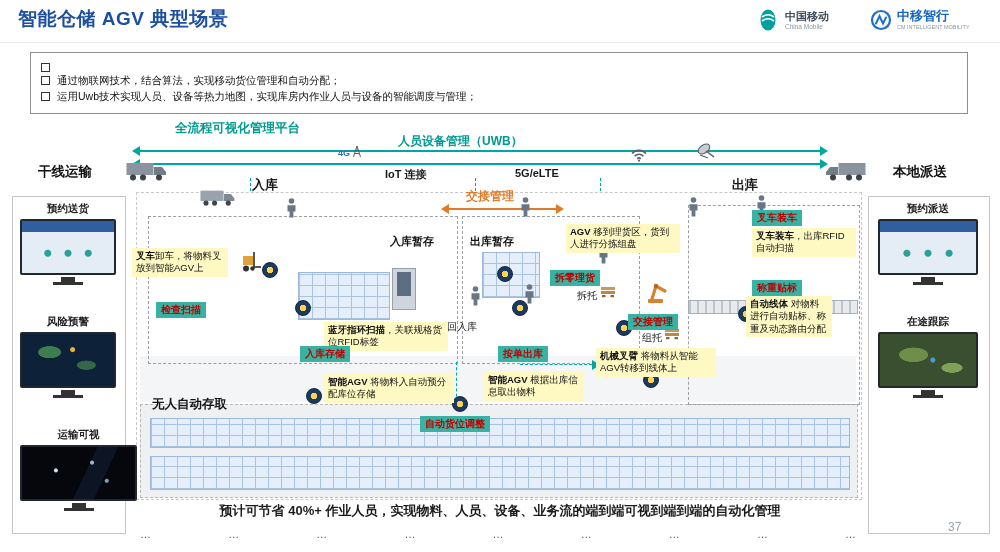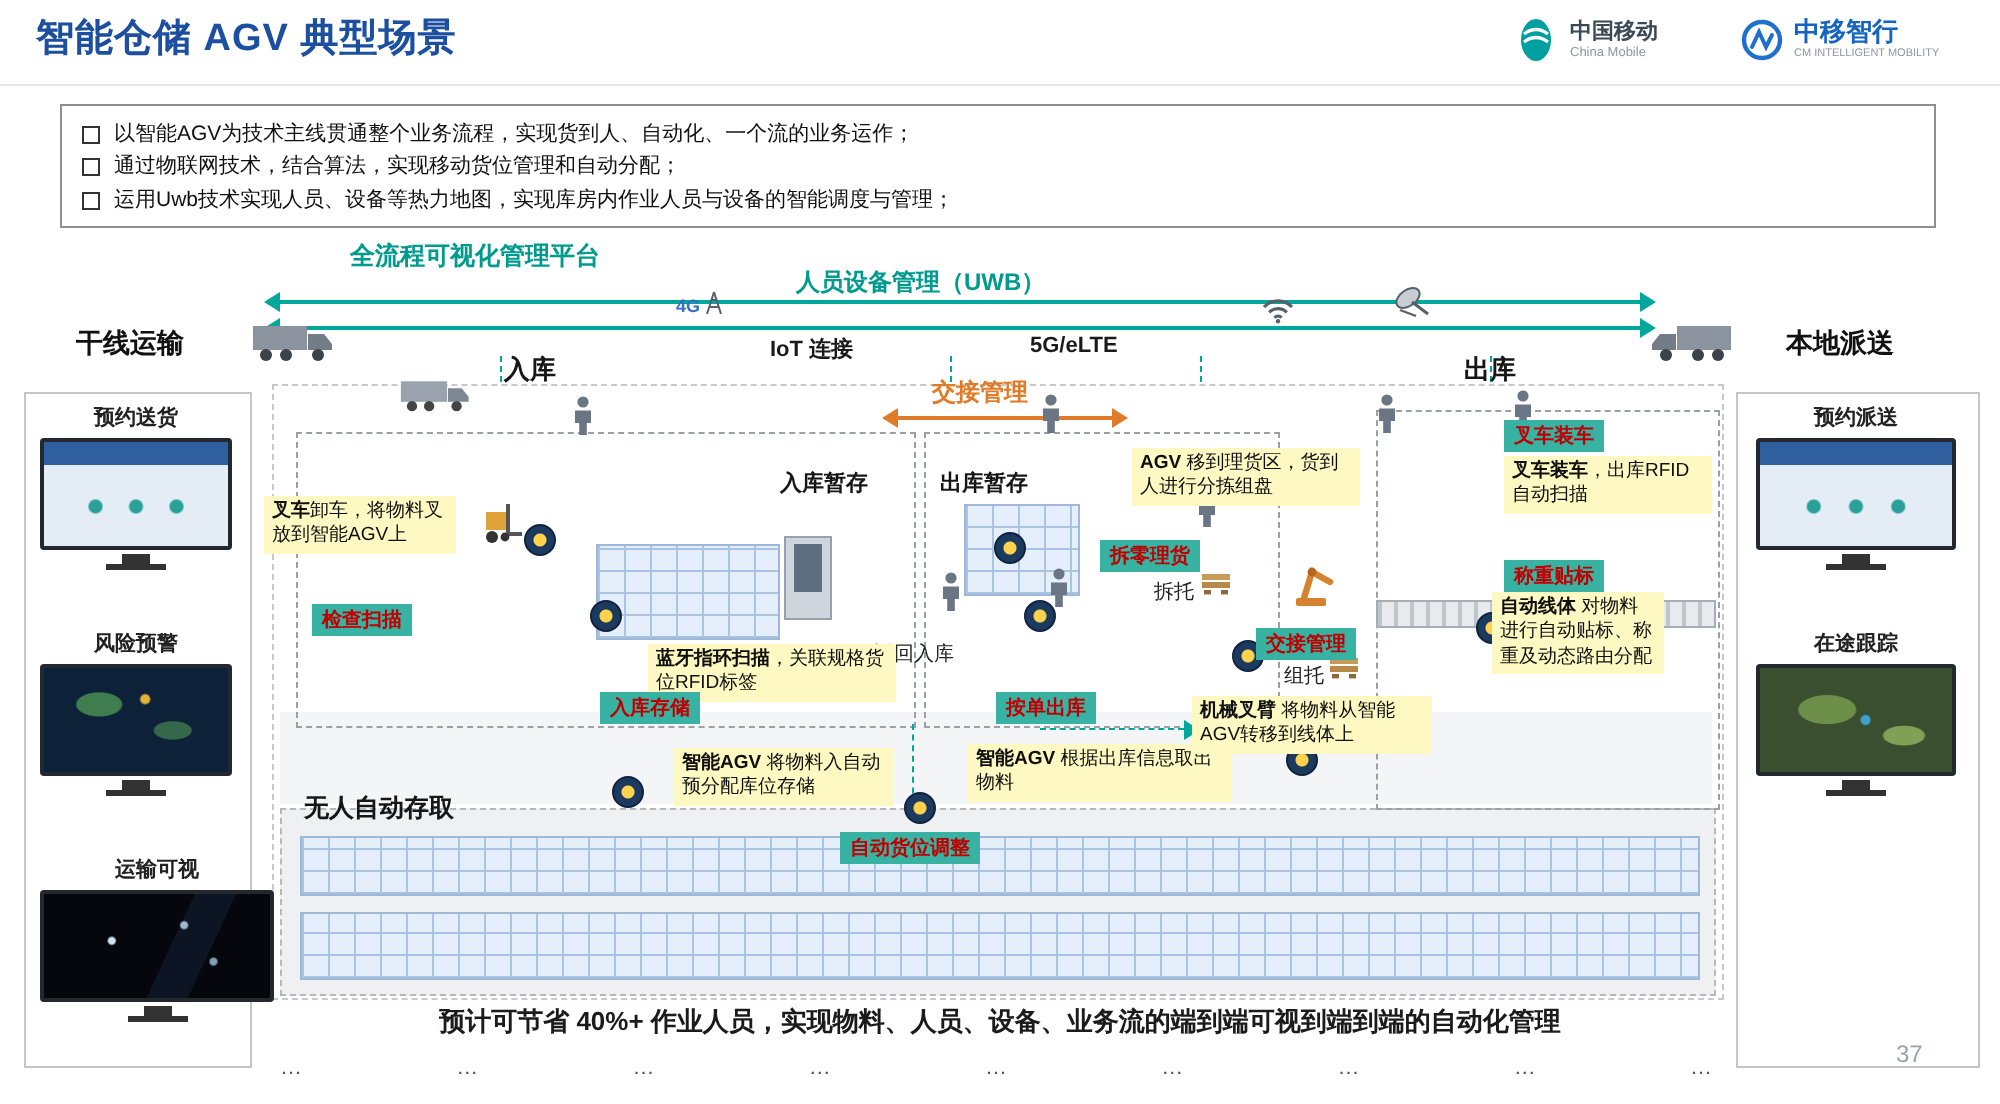--- a/index.html
+++ b/index.html
@@ -109,21 +109,20 @@
     </span>
     <span class="lt">
       <span class="cmim-name">中移智行</span>
       <span class="cmim-sub">CM INTELLIGENT MOBILITY</span>
     </span>
   </div>
 
   <div class="a intro-box" style="left:30px;top:52px;width:938px;height:62px;">
     <div class="bullet-row">
       <span class="bullet-sq"></span>
-      <span>以智能AGV为技术主线贯通整个业务流程，实现货到人、自动化、一个流的业务运作；</span>
     </div>
     <div class="bullet-row">
       <span class="bullet-sq"></span>
       <span>通过物联网技术，结合算法，实现移动货位管理和自动分配；</span>
     </div>
     <div class="bullet-row">
       <span class="bullet-sq"></span>
       <span>运用Uwb技术实现人员、设备等热力地图，实现库房内作业人员与设备的智能调度与管理；</span>
     </div>
   </div>
@@ -342,26 +341,26 @@
   <div class="a tri r" style="left:592px;top:360px;z-index:4;"></div>
 
   <div class="callout" style="left:132px;top:248px;width:96px;">
     <span class="b">叉车</span><span>卸车，将物料叉放到智能AGV上</span>
   </div>
   <div class="rlab" style="left:156px;top:302px;">检查扫描</div>
   <div class="callout" style="left:324px;top:322px;width:124px;">
     <span class="b">蓝牙指环扫描</span><span>，关联规格货位RFID标签</span>
   </div>
   <div class="rlab" style="left:300px;top:346px;">入库存储</div>
-  <div class="callout" style="left:337px;top:374px;width:110px;">
+  <div class="callout" style="left:324px;top:374px;width:130px;">
     <span class="b">智能AGV</span><span> 将物料入自动预分配库位存储</span>
   </div>
   <div class="rlab" style="left:420px;top:416px;">自动货位调整</div>
   <div class="rlab" style="left:498px;top:346px;">按单出库</div>
-  <div class="callout" style="left:484px;top:372px;width:132px;">
+  <div class="callout" style="left:484px;top:372px;width:100px;">
     <span class="b">智能AGV</span><span> 根据出库信息取出物料</span>
   </div>
   <div class="callout" style="left:566px;top:224px;width:114px;">
     <span class="b">AGV</span><span> 移到理货区，货到人进行分拣组盘</span>
   </div>
   <div class="rlab" style="left:550px;top:270px;">拆零理货</div>
   <div class="rlab" style="left:628px;top:314px;">交接管理</div>
   <div class="callout" style="left:596px;top:348px;width:120px;">
     <span class="b">机械叉臂</span><span> 将物料从智能AGV转移到线体上</span>
   </div>

